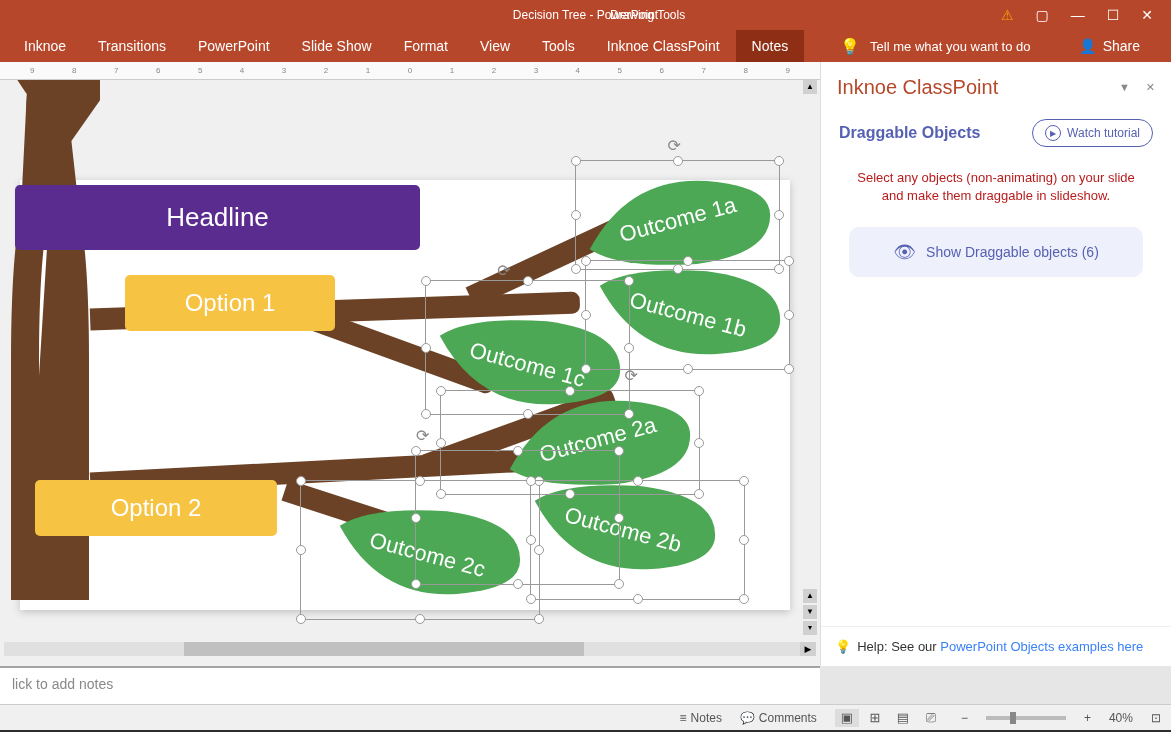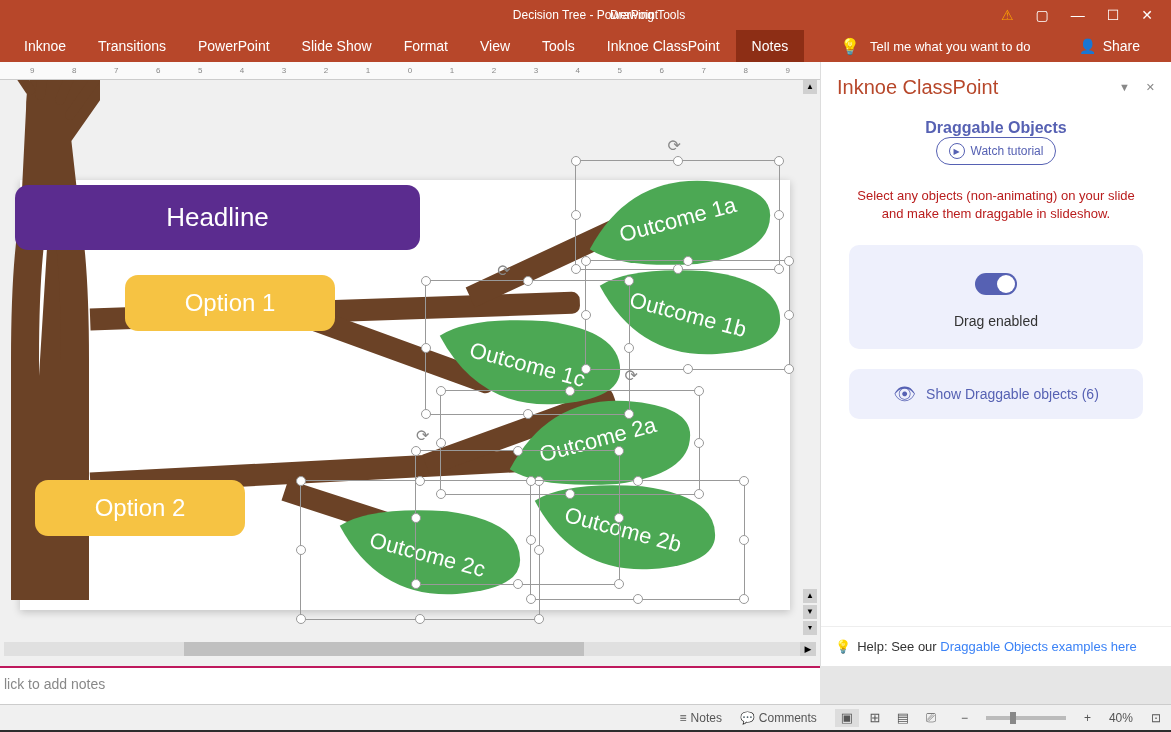--- a/index.html
+++ b/index.html
@@ -100,33 +100,33 @@
       left: -20px;
       top: -20px;
       width: 120px;
       height: 540px;
       z-index: 1;
     }
     
     
     .box {
       position: absolute;
-      border-radius: 13px;
+      border-radius: 5px;
       display: flex;
       align-items: center;
       justify-content: center;
       color: white;
       font-weight: 500;
       font-size: 26px;
       z-index: 5;
     }
     .box-headline { left: 15px; top: 105px; width: 405px; height: 65px; background: #5b2c8f; }
     .box-option1 { left: 125px; top: 195px; width: 210px; height: 56px; background: #f6c343; font-size: 24px; }
     .box-decision { left: 10px; top: 305px; width: 320px; height: 62px; background: #17c3a1; font-size: 26px; }
-    .box-option2 { left: 35px; top: 400px; width: 210px; height: 56px; background: #f6c343; font-size: 24px; }
+    .box-option2 { left: 35px; top: 400px; width: 242px; height: 56px; background: #f6c343; font-size: 24px; }
     
     
     .branch {
       position: absolute;
       height: 22px;
       background: #6b4226;
       z-index: 2;
       border-radius: 0 8px 8px 0;
     }
     
@@ -183,22 +183,22 @@
     }
     .h-scroll-track { flex: 1; height: 14px; background: #e0e0e0; position: relative; }
     .h-scroll-thumb { position: absolute; left: 180px; width: 400px; height: 14px; background: #c0c0c0; }
     .h-scroll-btn { width: 16px; height: 14px; background: #d0d0d0; font-size: 9px; text-align: center; line-height: 14px; }
     
     
     .notes-pane {
       width: 820px;
       height: 38px;
       background: white;
-      border-top: 2px solid #be185d;
-      padding: 8px 4px;
+      border-top: 2px solid #a3a3a3;
+      padding: 8px 12px;
       color: #888;
       font-size: 14px;
     }
     
     
     .side-panel {
       width: 351px;
       background: white;
       border-left: 1px solid #ddd;
       position: relative;
@@ -212,21 +212,20 @@
       align-items: center;
     }
     .panel-title { color: #b7472a; font-size: 20px; }
     .panel-header-controls { display: flex; gap: 16px; color: #888; font-size: 11px; }
     
     .panel-sub {
       padding: 10px 18px;
       display: flex;
       justify-content: space-between;
       align-items: center;
-      flex-direction: column;
     }
     .panel-sub-title { color: #5661b3; font-weight: 600; font-size: 16px; }
     .watch-btn {
       border: 1.5px solid #5661b3;
       border-radius: 16px;
       padding: 5px 12px;
       color: #5661b3;
       font-size: 12px;
       display: flex;
       align-items: center;
@@ -547,34 +546,28 @@
       </div>
     </div>
     <div class="panel-sub">
       <div class="panel-sub-title">Draggable Objects</div>
       <div class="watch-btn">
         <span class="watch-btn-icon">▶</span>
         <span>Watch tutorial</span>
       </div>
     </div>
     <div class="panel-desc">Select any objects (non-animating) on your slide and make them draggable in slideshow.</div>
-    <div class="toggle-card">
-      <div class="toggle-switch">
-        <div class="toggle-knob"></div>
-      </div>
-      <div class="toggle-label">Drag enabled</div>
-    </div>
     <div class="show-btn">
       <span class="eye-icon">👁</span>
       <span>Show Draggable objects (6)</span>
     </div>
     <div class="hint-bar">
       <span>💡</span>
       <span>
-        <span>Help: See our </span><a href="#">Draggable Objects examples here</a>
+        <span>Help: See our </span><a href="#">PowerPoint Objects examples here</a>
       </span>
     </div>
   </div>
 </div>
 
 <div class="notes-pane">lick to add notes</div>
 
 <div class="status-bar">
   <div class="status-item">
     <span>≡</span>

